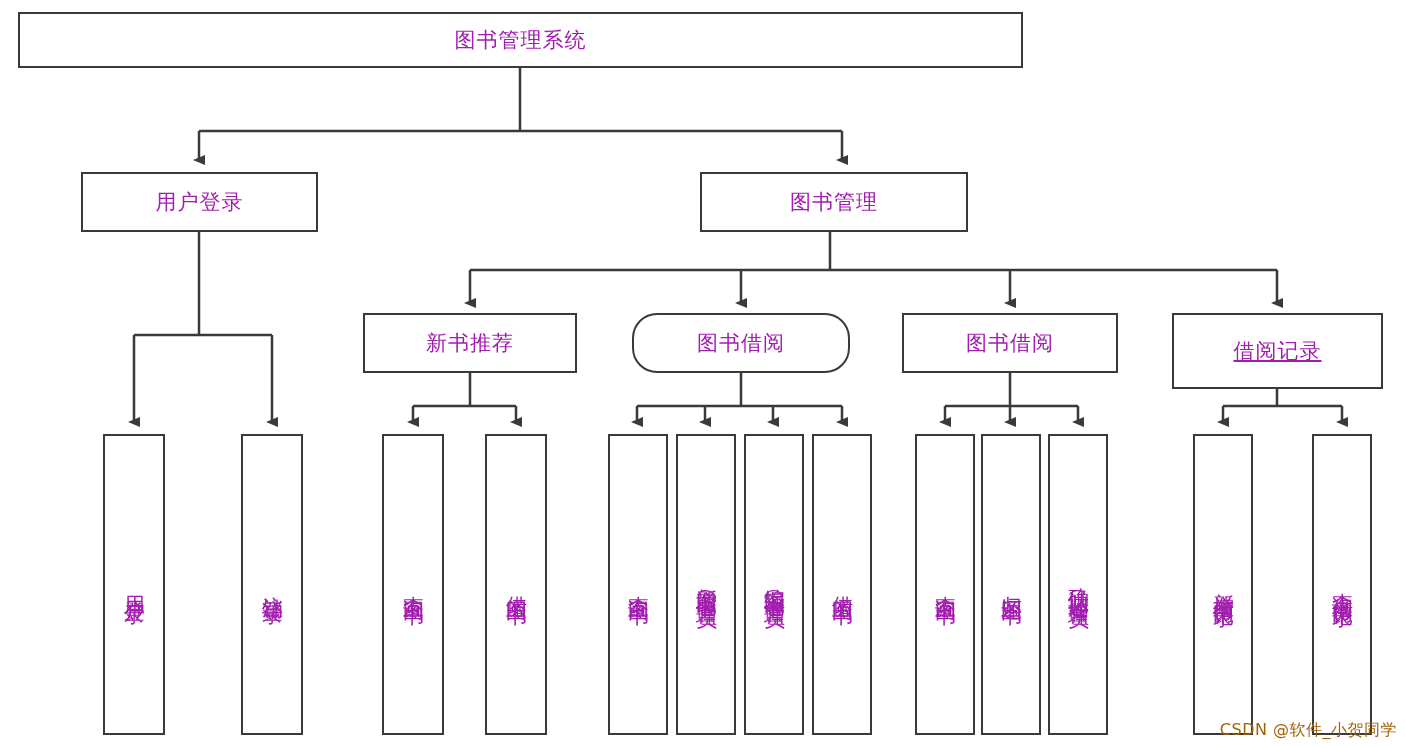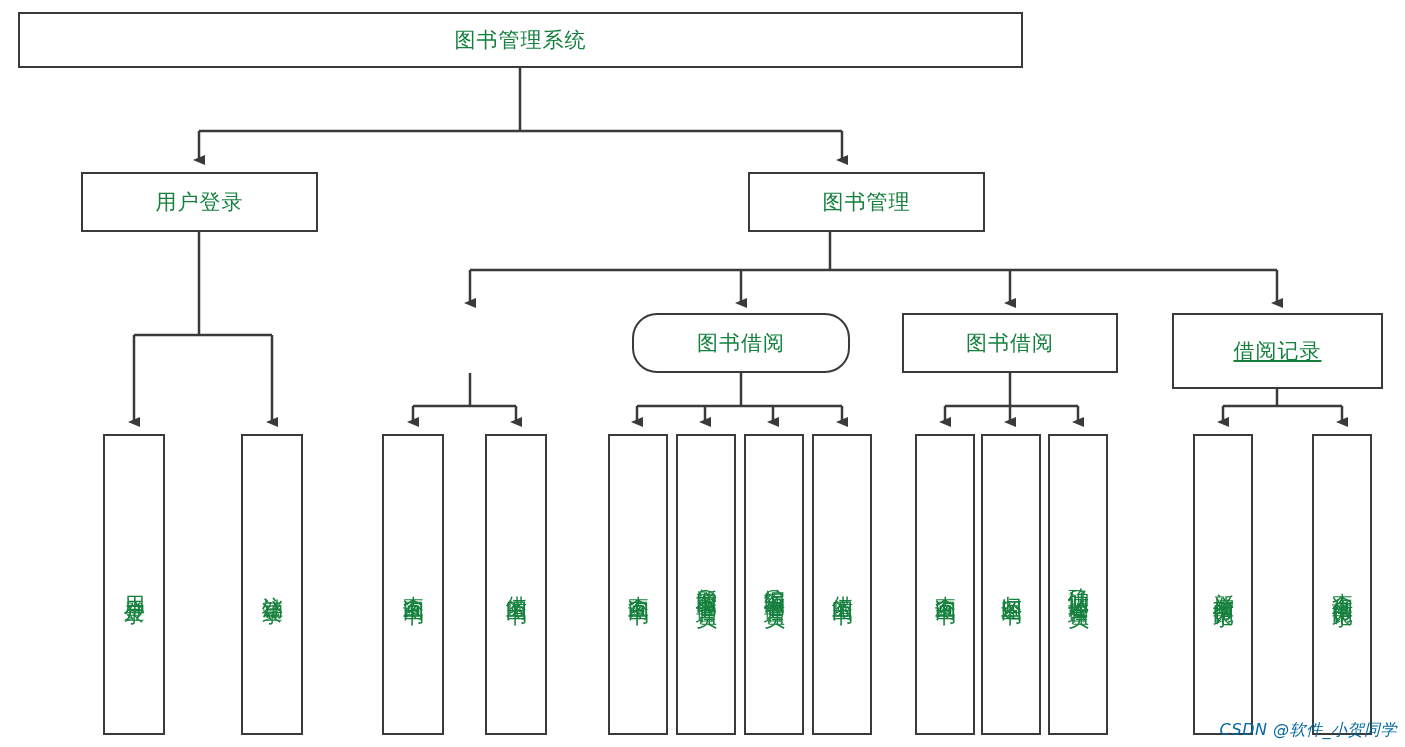--- a/index.html
+++ b/index.html
@@ -26,21 +26,21 @@
     pointer-events: none;
   }
   .node {
     position: absolute;
     box-sizing: border-box;
     border: 2.5px solid #3a3a3a;
     background: #ffffff;
     display: flex;
     align-items: center;
     justify-content: center;
-    color: #15803d;
+    color: #a21caf;
   }
   .node.h {
     font-size: 21px;
     letter-spacing: 1px;
   }
   .node.v {
     writing-mode: vertical-rl;
     text-orientation: upright;
     font-size: 21px;
     letter-spacing: 3px;
@@ -51,24 +51,23 @@
     writing-mode: vertical-rl;
     text-orientation: upright;
     white-space: nowrap;
     letter-spacing: 3px;
   }
   .watermark {
     position: absolute;
     right: 8px;
     bottom: 6px;
     font-size: 16px;
-    color: #0369a1;
+    color: #a16207;
     letter-spacing: 0.5px;
     white-space: nowrap;
-    font-style: italic;
   }
 </style>
 </head>
 <body>
 
 <div id="canvas">
 
   <svg id="wires" viewBox="0 0 1405 747">
     <defs>
       <marker id="arrow" markerWidth="12" markerHeight="12" refX="5" refY="6" orient="auto" markerUnits="userSpaceOnUse">
@@ -115,22 +114,23 @@
       <path d="M1277,373 L1277,406"></path>
       <path d="M1223,406 L1342,406"></path>
       <path d="M1223,406 L1223,422" marker-end="url(#arrow)"></path>
       <path d="M1342,406 L1342,422" marker-end="url(#arrow)"></path>
     </g>
   </svg>
 
   <div class="node h" style="left:18px; top:12px; width:1005px; height:56px;">图书管理系统</div>
 
   <div class="node h" style="left:81px; top:172px; width:237px; height:60px;">用户登录</div>
-  <div class="node h" style="left:748px; top:172px; width:237px; height:60px;">图书管理</div>
+  <div class="node h" style="left:700px; top:172px; width:268px; height:60px;">图书管理</div>
 
+  <div class="node h" style="left:363px; top:313px; width:214px; height:60px;">新书推荐</div>
   <div class="node h" style="left:632px; top:313px; width:218px; height:60px;border-radius:25px;">图书借阅</div>
   <div class="node h" style="left:902px; top:313px; width:216px; height:60px;">图书借阅</div>
   <div class="node h" style="left:1172px; top:313px; width:211px; height:76px;text-decoration:underline;">借阅记录</div>
 
   <div class="node v" style="left:103px; top:434px; width:62px; height:301px;">
     <span class="vtext">用户登录</span>
   </div>
   <div class="node v" style="left:241px; top:434px; width:62px; height:301px;">
     <span class="vtext">注销登录</span>
   </div>

